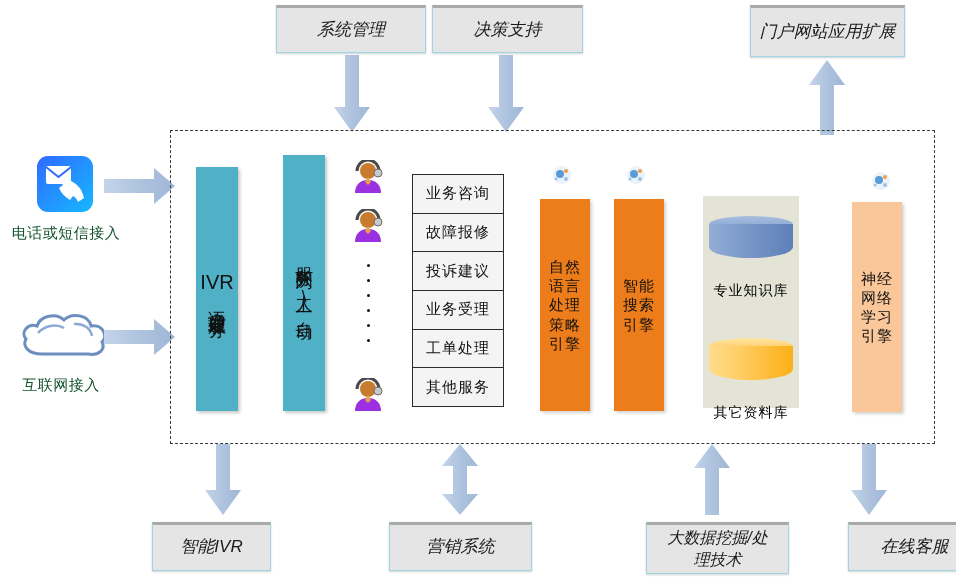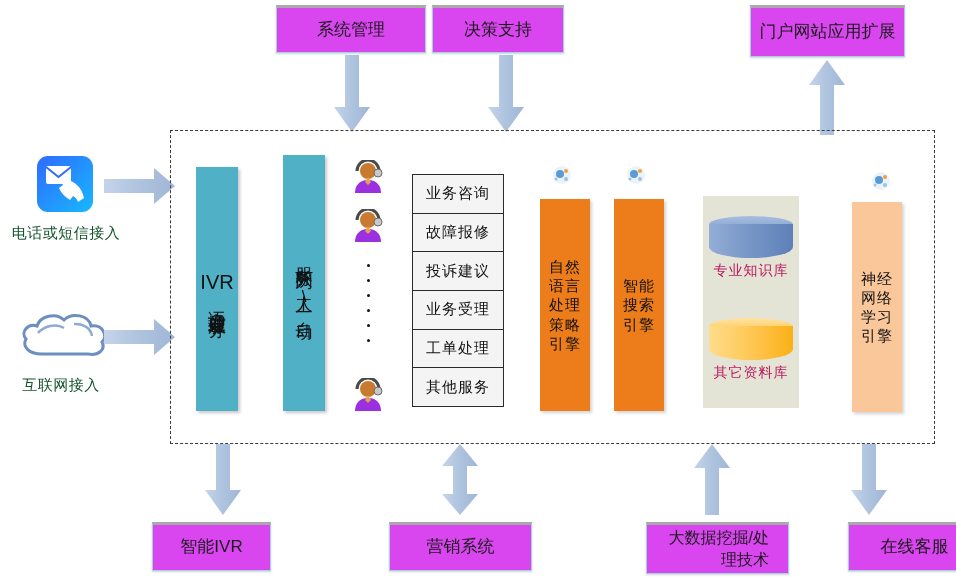--- a/index.html
+++ b/index.html
@@ -9,29 +9,30 @@
     font-family:"Liberation Sans","DejaVu Sans",sans-serif;
     position:relative;
     overflow:hidden;
     color:#000;
   }
   .canvas{position:absolute;left:0;top:0;width:956px;height:577px;}
   .abs{position:absolute;box-sizing:border-box;}
 
   
   .tealbox{
-    background:#d946ef;
+    background:#e5e5e5;
     border:1px solid #9fd4e2;
     border-top:3px solid #a9a9a9;
     display:flex;align-items:center;justify-content:center;
-    text-align:right;
+    text-align:center;
     font-size:17px;
     line-height:1.35;
     color:#1a1a1a;
     box-shadow:0 1px 2px rgba(0,0,0,.18);
+    font-style:italic;
   }
 
   
   .dashed-area{
     border:1.5px dashed #3a3a3a;
     background:transparent;
   }
 
   
   .pillar-teal{
@@ -102,21 +103,21 @@
     position:absolute;left:0;top:8px;width:84px;height:34px;
     border-radius:0 0 42px 42px / 0 0 11px 11px;
   }
   .cyl .top{
     position:absolute;left:0;top:0;width:84px;height:17px;border-radius:50%;
   }
   .cyl-blue .body{background:linear-gradient(to right,#93ADD6 0%,#7E9CCB 35%,#5E80B8 100%);}
   .cyl-blue .top{background:linear-gradient(to bottom,#A8BEE0,#7D9CCB);}
   .cyl-amber .body{background:linear-gradient(to right,#FFDC8C 0%,#FFCE66 35%,#FBB016 100%);}
   .cyl-amber .top{background:linear-gradient(to bottom,#FFE3A0,#FFC34D);}
-  .kb-label{font-size:14px;color:#be185d;margin-top:0;letter-spacing:1px;text-align:center;}
+  .kb-label{font-size:14px;color:#000000;margin-top:20px;letter-spacing:1px;text-align:center;}
 
   
   .caption{font-size:15px;color:#14532d;text-align:center;letter-spacing:.5px;}
 
   
   .arrow{position:absolute;}
   .arrow svg{display:block;}
 
   
   .agent{position:absolute;width:30px;height:34px;}
@@ -128,21 +129,21 @@
 </style>
 </head>
 <body>
 
 <div class="canvas">
 
   <div class="abs tealbox" style="left:276px;top:5px;width:150px;height:48px;">
     <span>系统管理</span>
   </div>
 
-  <div class="abs tealbox" style="left:432px;top:5px;width:132px;height:48px;">
+  <div class="abs tealbox" style="left:432px;top:5px;width:151px;height:48px;">
     <span>决策支持</span>
   </div>
 
   <div class="abs tealbox" style="left:750px;top:5px;width:155px;height:52px;padding:0 8px;">
     <span>门户网站应用扩展</span>
   </div>
 
   <div class="arrow" style="left:333px;top:55px;">
     <svg width="38" height="78" viewBox="0 0 38 78">
       <defs>

